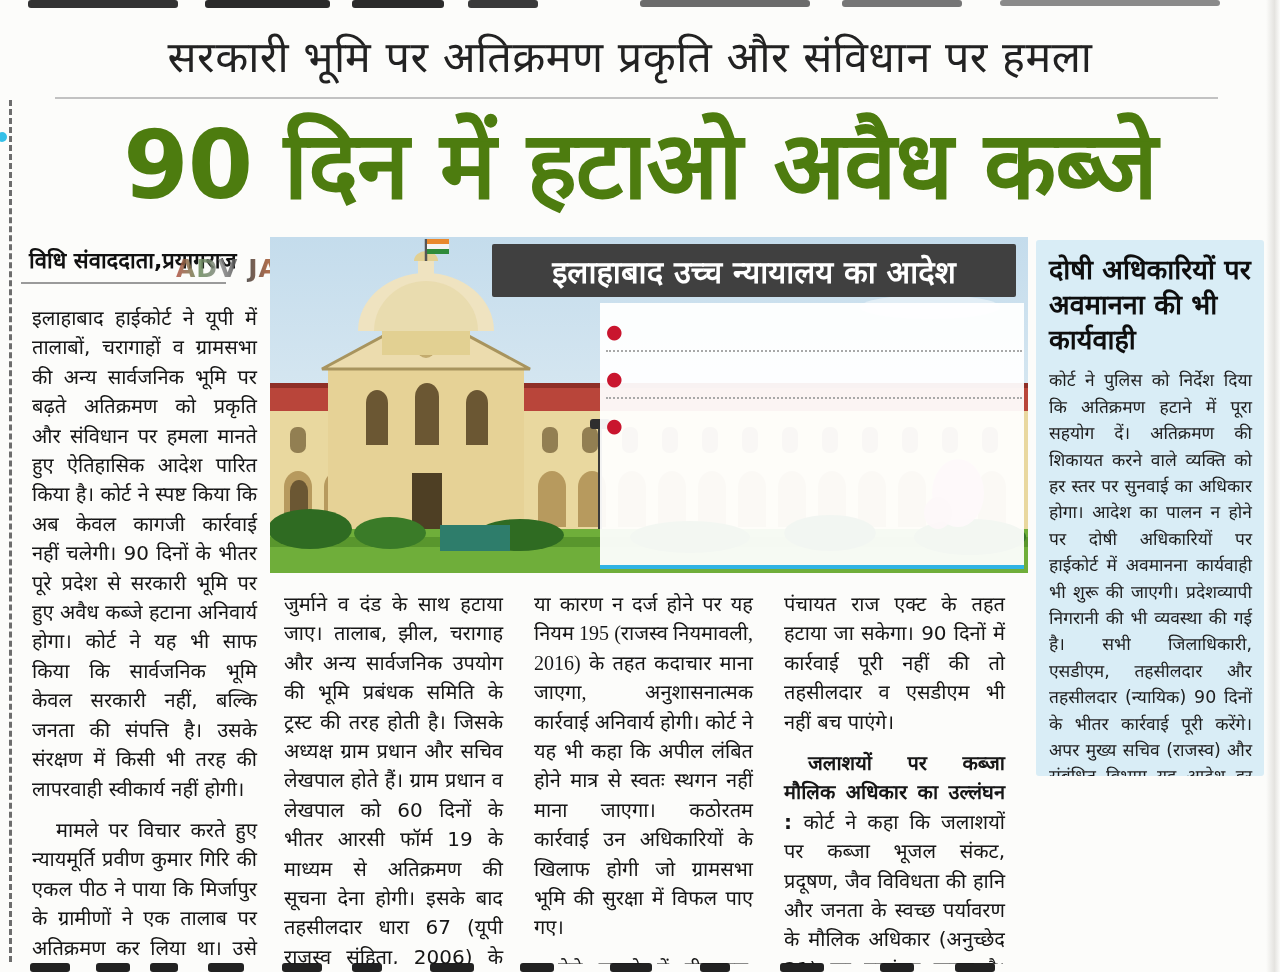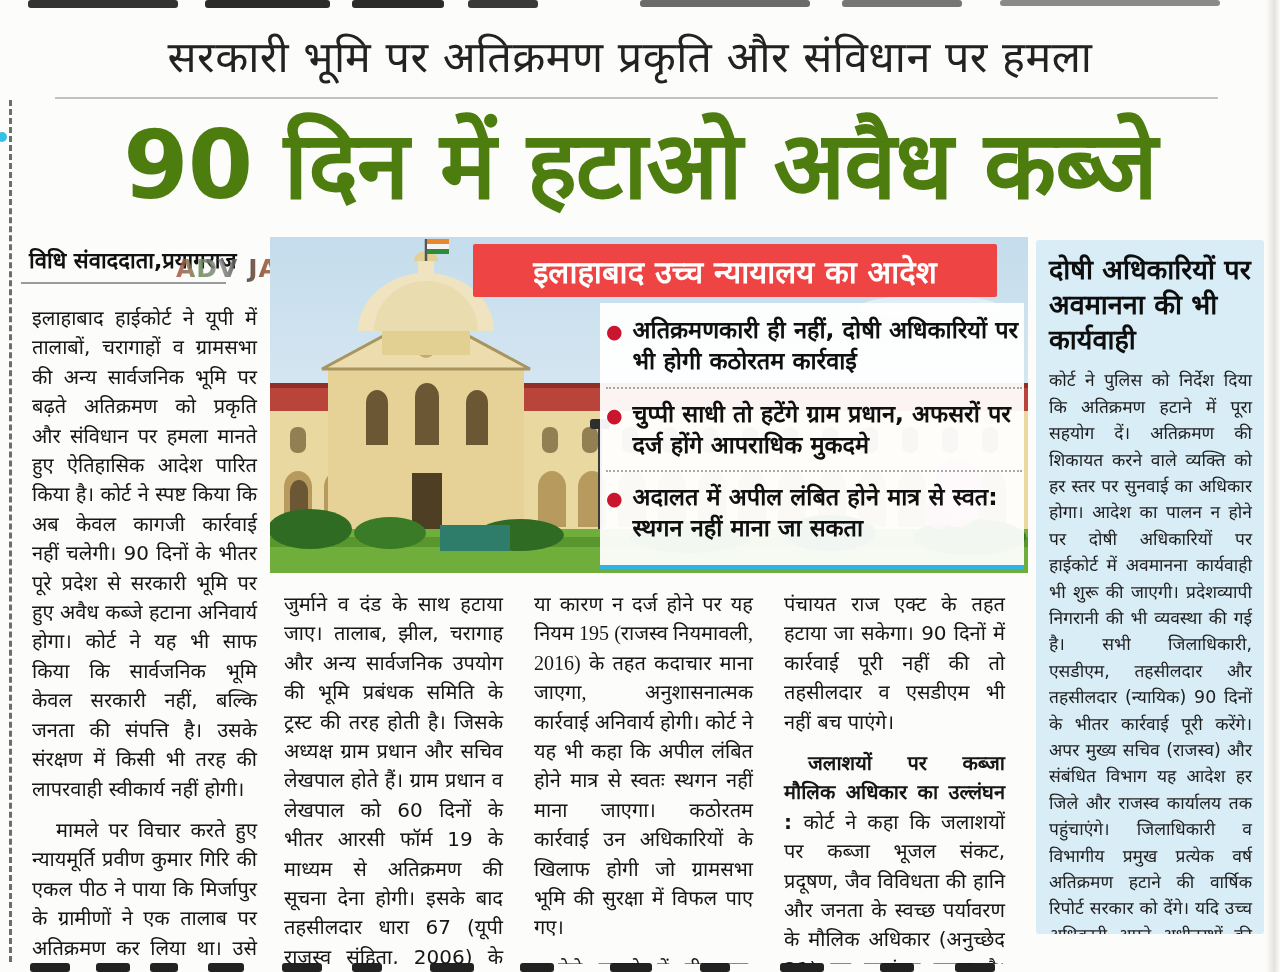--- a/index.html
+++ b/index.html
@@ -31,31 +31,31 @@
   .col p{margin:12px;}
   .col p + p{text-indent:24px;}
   .col1{left:20px;top:292px;width:249px;height:672px;overflow:hidden;}
   .col2{left:272px;top:578px;width:243px;height:386px;overflow:hidden;}
   .col3{left:522px;top:578px;width:243px;height:386px;overflow:hidden;font-family:Liberation Serif, serif;}
   .col4{left:772px;top:578px;width:245px;height:386px;overflow:hidden;}
   .lead-in{font-weight:800;}
   
   .photo-block{position:absolute;left:270px;top:237px;width:758px;height:336px;}
   .photo-block svg{position:absolute;left:0;top:0;width:758px;height:336px;}
-  .banner{position:absolute;left:203px;top:7px;width:524px;height:53px;background:#ef4444;
+  .banner{position:absolute;left:222px;top:7px;width:524px;height:53px;background:#404040;
     display:flex;align-items:center;justify-content:center;border-radius:2px;}
   .banner span{color:#fff;font-size:31px;font-weight:800;white-space:nowrap;}
   .bullet-panel{position:absolute;left:330px;top:66px;width:424px;height:266px;
     background:rgba(255,255,255,.94);border-bottom:4px solid #2fb3e4;padding:2px 2px 0 6px;box-sizing:border-box;}
   .bullet-item{display:flex;gap:10px;padding:10px 0 9px 0;}
   .bullet-item + .bullet-item{border-top:2px dotted #a8a8a8;}
   .bullet-dot{color:#c9152e;font-size:19px;line-height:1;margin-top:7px;flex:0 0 auto;}
   .bullet-text{font-size:23.5px;font-weight:800;line-height:1.33;color:#101010;}
   
-  .sidebar{position:absolute;left:1036px;top:240px;width:228px;height:694px;background:#d9edf6;
+  .sidebar{position:absolute;left:1036px;top:240px;width:228px;height:536px;background:#d9edf6;
     padding:12px 12px 10px 13px;box-sizing:border-box;border-radius:3px;overflow:hidden;}
   .sidebar-title{font-size:27px;font-weight:800;line-height:1.3;color:#0e0e0e;margin:0 0 10px 0;}
   .sidebar-body{font-size:17.4px;line-height:26.4px;color:#1d1d1d;text-align:justify;margin:0;font-weight:500;}
 </style>
 </head>
 <body>
 
 <div class="cut" style="left:28px;width:150px;background:#333;"></div>
 <div class="cut" style="left:205px;width:125px;"></div>
 <div class="cut" style="left:352px;width:92px;"></div>
@@ -197,29 +197,26 @@
     <ellipse cx="668" cy="276" rx="14" ry="16" fill="#d97f98" opacity="0.9"></ellipse>
   </svg>
 
   <div class="banner">
     <span>इलाहाबाद उच्च न्यायालय का आदेश</span>
   </div>
 
   <div class="bullet-panel">
     <div class="bullet-item">
       <span class="bullet-dot">●</span>
-      <span class="bullet-text">अतिक्रमणकारी ही नहीं, दोषी अधिकारियों पर भी होगी कठोरतम कार्रवाई</span>
     </div>
     <div class="bullet-item">
       <span class="bullet-dot">●</span>
-      <span class="bullet-text">चुप्पी साधी तो हटेंगे ग्राम प्रधान, अफसरों पर दर्ज होंगे आपराधिक मुकदमे</span>
     </div>
     <div class="bullet-item">
       <span class="bullet-dot">●</span>
-      <span class="bullet-text">अदालत में अपील लंबित होने मात्र से स्वत: स्थगन नहीं माना जा सकता</span>
     </div>
   </div>
 </div>
 
 <div class="col col2">
   <p>जुर्माने व दंड के साथ हटाया जाए। तालाब, झील, चरागाह और अन्य सार्वजनिक उपयोग की भूमि प्रबंधक समिति के ट्रस्ट की तरह होती है। जिसके अध्यक्ष ग्राम प्रधान और सचिव लेखपाल होते हैं। ग्राम प्रधान व लेखपाल को 60 दिनों के भीतर आरसी फॉर्म 19 के माध्यम से अतिक्रमण की सूचना देना होगी। इसके बाद तहसीलदार धारा 67 (यूपी राजस्व संहिता, 2006) के तहत नोटिस जारी कर 90 दिनों के भीतर अतिक्रमण हटाकर भूमि बहाल करेंगे। देरी</p>
 </div>
 <div class="col col3">
   <p>या कारण न दर्ज होने पर यह नियम 195 (राजस्व नियमावली, 2016) के तहत कदाचार माना जाएगा, अनुशासनात्मक कार्रवाई अनिवार्य होगी। कोर्ट ने यह भी कहा कि अपील लंबित होने मात्र से स्वतः स्थगन नहीं माना जाएगा। कठोरतम कार्रवाई उन अधिकारियों के खिलाफ होगी जो ग्रामसभा भूमि की सुरक्षा में विफल पाए गए।</p>
   <p>ऐसे मामले में बीएनएस, 2023 की धारा 316 के तहत आपराधिक विश्वासघात, षड्यंत्र और दुष्प्रेरण के मुकदमे दर्ज होंगे। ग्राम प्रधान को</p>

